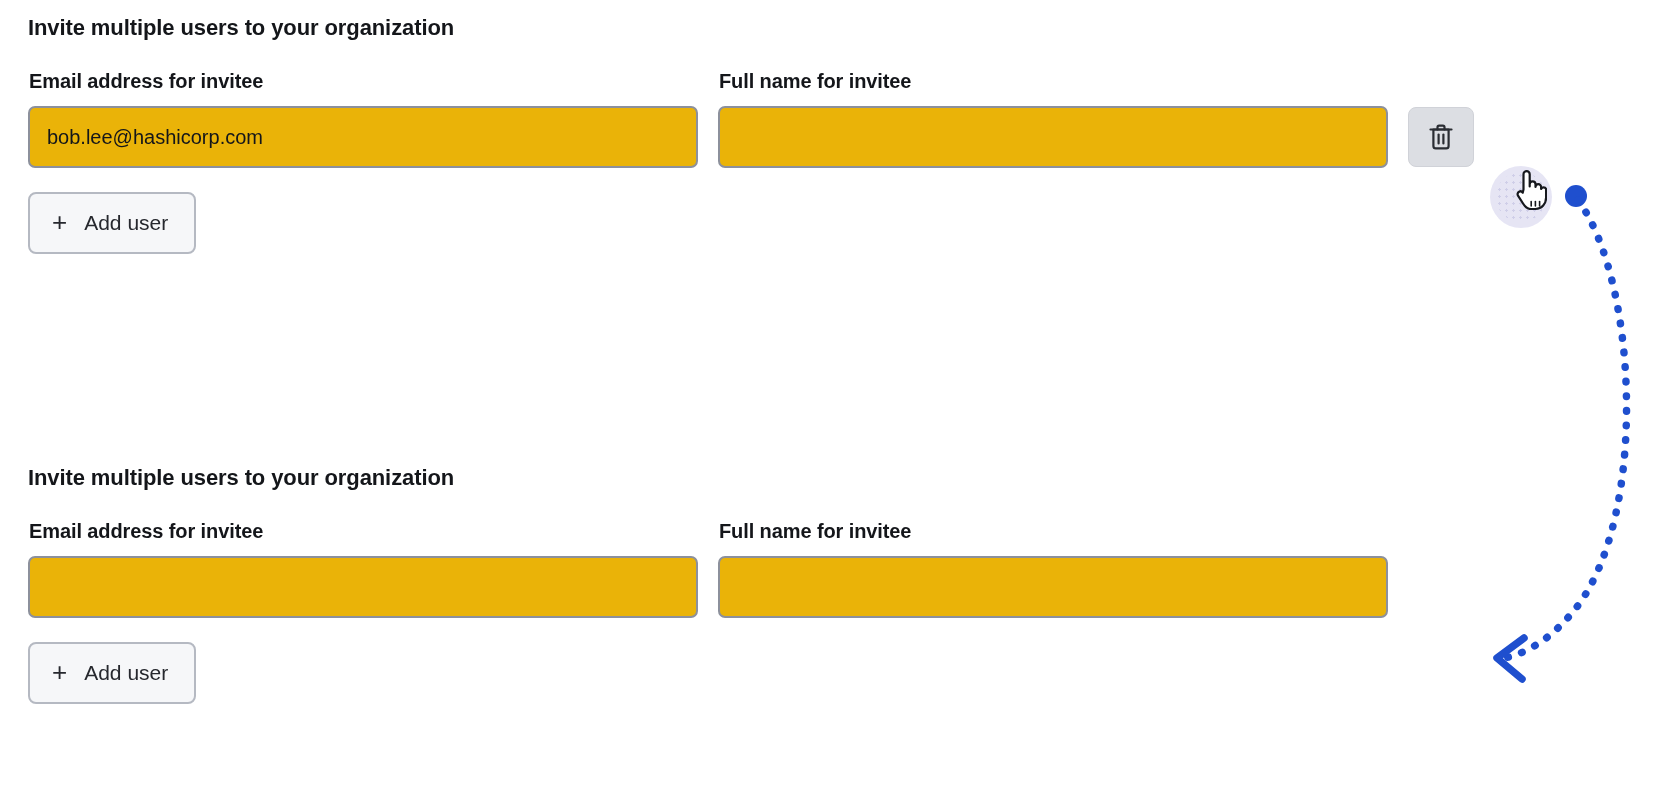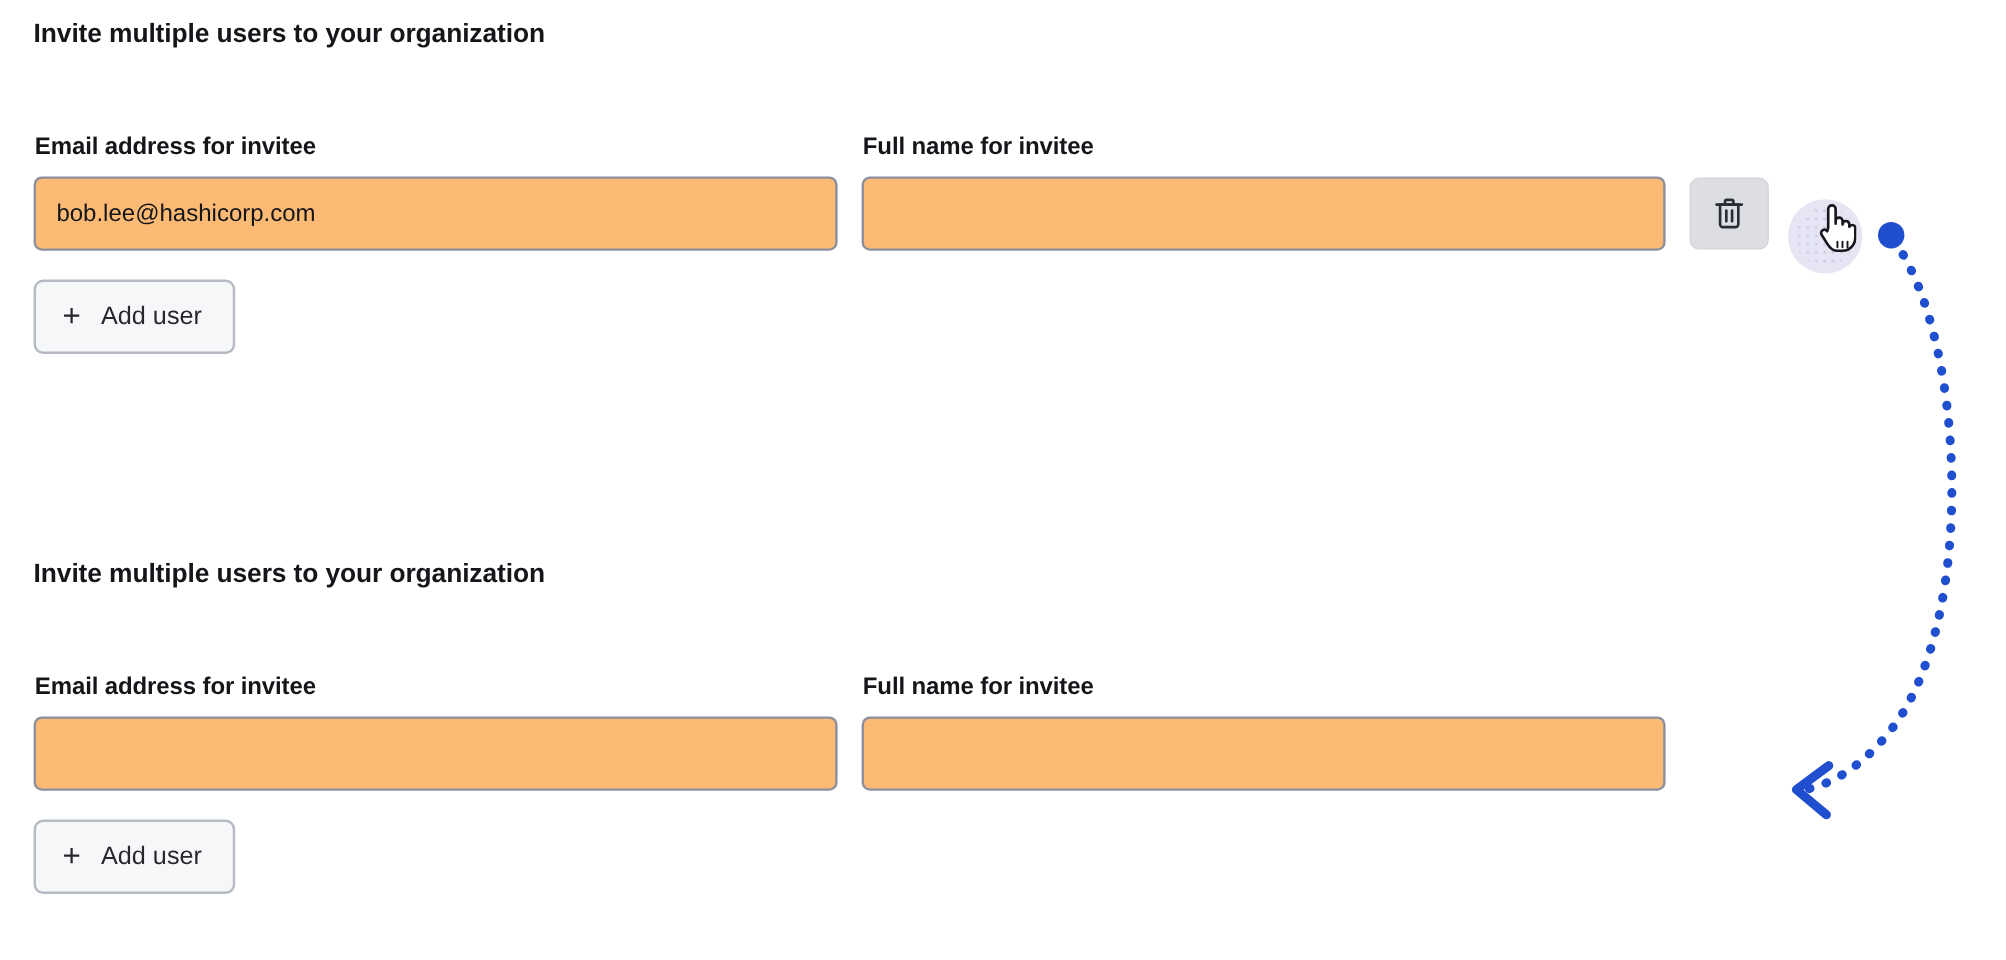--- a/index.html
+++ b/index.html
@@ -39,21 +39,21 @@
     white-space: nowrap;
   }
 
   .fields-row {
     display: flex;
     align-items: flex-end;
     gap: 20px;
   }
 
   .field-col { position: relative; }
-  .field-col.email    { width: 670px; margin-top: 41px; }
+  .field-col.email    { width: 670px; }
   .field-col.fullname { width: 670px; }
 
   .field-label {
     display: block;
     font-size: 20px;
     font-weight: bold;
     color: #14161a;
     line-height: 24px;
     margin: 0 0 13px 1px;
     letter-spacing: -0.1px;
@@ -62,21 +62,21 @@
 
   .text-input {
     display: block;
     box-sizing: border-box;
     width: 100%;
     height: 62px;
     padding: 0 17px;
     font-family: "Liberation Sans", sans-serif;
     font-size: 20px;
     color: #14161a;
-    background: #fdba74;
+    background: #eab308;
     border: 2px solid #8c909c;
     border-radius: 7px;
     outline: none;
   }
   .text-input::placeholder { color: #9aa0ad; }
 
   
   .delete-btn {
     box-sizing: border-box;
     width: 66px;

